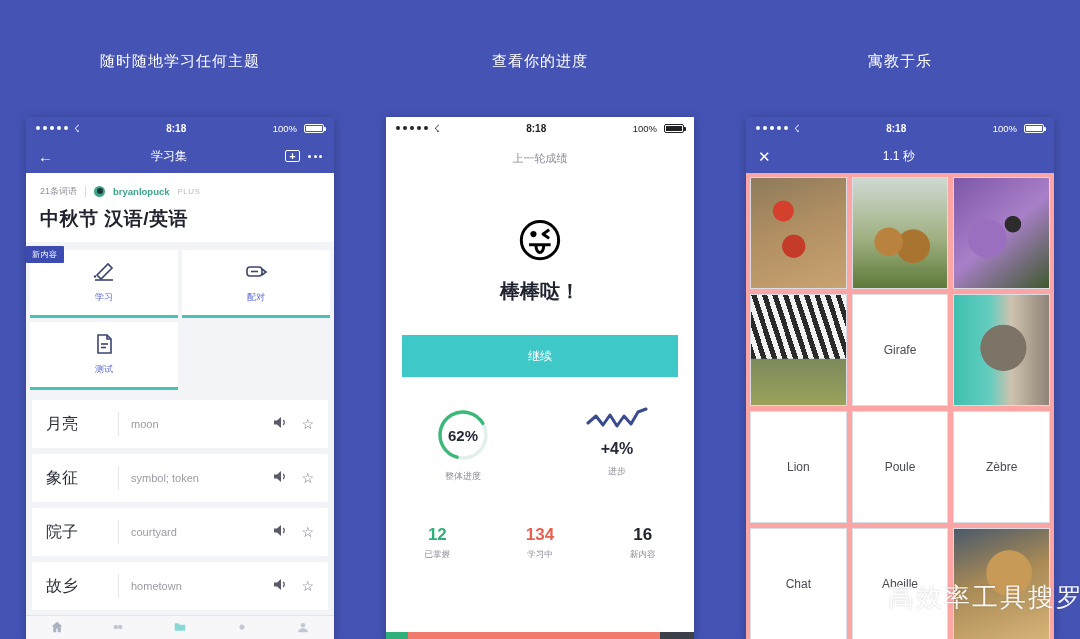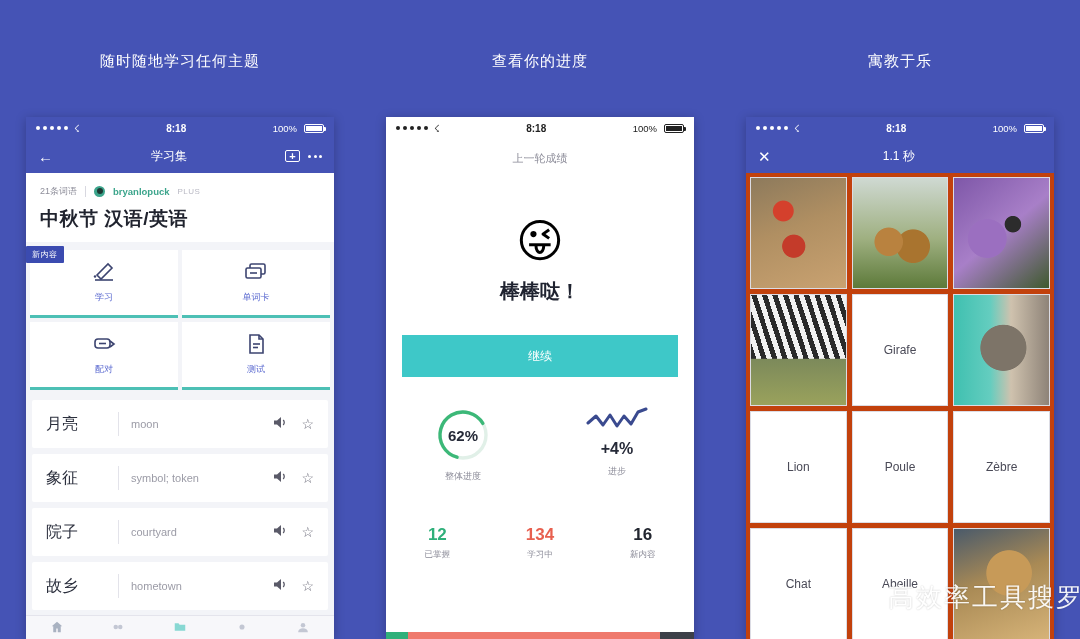--- a/index.html
+++ b/index.html
@@ -130,21 +130,21 @@
   .spark { width:62px; height:26px; }
   .delta { font-size:16px; font-weight:bold; color:#262a38; }
 
   .stats3 { display:flex; margin-top: 42px; }
   .s3 { flex:1; text-align:center; }
   .s3 .num { font-size:17px; font-weight:bold; }
   .s3 .cap { font-size:8.5px; color:#8b8b98; margin-top:4px; display:block;}
   .segbar { position:absolute; bottom:0; left:0; right:0; height:7px; display:flex; }
 
   
-  .p3-body { height: calc(100% - 56px); background:#c2410c; padding:4px; }
+  .p3-body { height: calc(100% - 56px); background:#fca5a5; padding:4px; }
   .grid3 { display:grid; grid-template-columns:repeat(3,1fr); grid-auto-rows: 112px; gap:5px; height:100%; }
   .cell {
     background:#fff; border:1px solid #dcdce4; display:flex; align-items:center; justify-content:center;
     font-size:12px; color:#4a4a57; overflow:hidden; position:relative; cursor:pointer;
   }
   .cell.img { padding:0; }
   .cell .ph { width:100%; height:100%; }
 
   
   .ph-chicken { background:
@@ -236,30 +236,20 @@
               <path d="M6 14 L17 3 L21 7 L10 18 Z"></path>
                 <path d="M4 19 L22 19"></path>
                 <circle cx="4" cy="15.5" r="1.2" fill="#3c4470" stroke="none"></circle>
             </svg>
           </span>
           <span class="mode-label">学习</span>
         </div>
         <div class="mode-card">
           <span>
             <svg class="svg-ico" width="26" height="22" viewBox="0 0 26 22" fill="none" stroke="#3c4470" stroke-width="1.6">
-              <rect x="7" y="3" width="15" height="10" rx="1.5"></rect>
-                <rect x="3" y="7" width="15" height="10" rx="1.5" fill="#fff"></rect>
-                <path d="M7 12 L14 12"></path>
-            </svg>
-          </span>
-          <span class="mode-label">单词卡</span>
-        </div>
-        <div class="mode-card">
-          <span>
-            <svg class="svg-ico" width="26" height="22" viewBox="0 0 26 22" fill="none" stroke="#3c4470" stroke-width="1.6">
               <rect x="4" y="6" width="15" height="9" rx="3"></rect>
                 <path d="M8 10.5 L15 10.5"></path>
                 <path d="M19 8 L23 11 L19 14"></path>
             </svg>
           </span>
           <span class="mode-label">配对</span>
         </div>
         <div class="mode-card">
           <span>
             <svg class="svg-ico" width="26" height="22" viewBox="0 0 26 22" fill="none" stroke="#3c4470" stroke-width="1.6">

